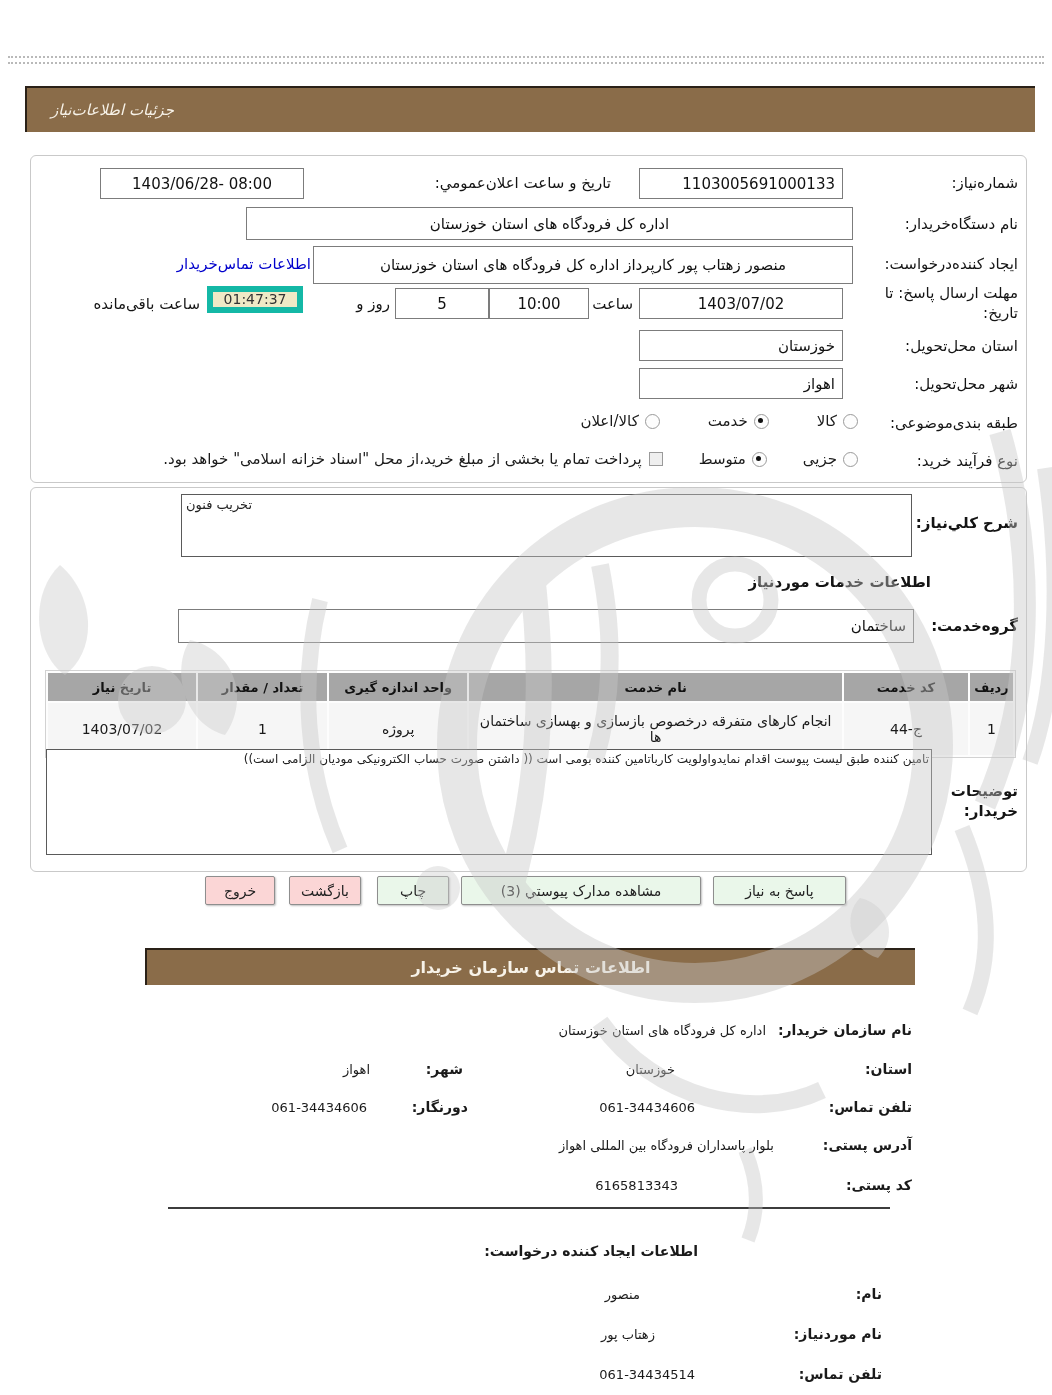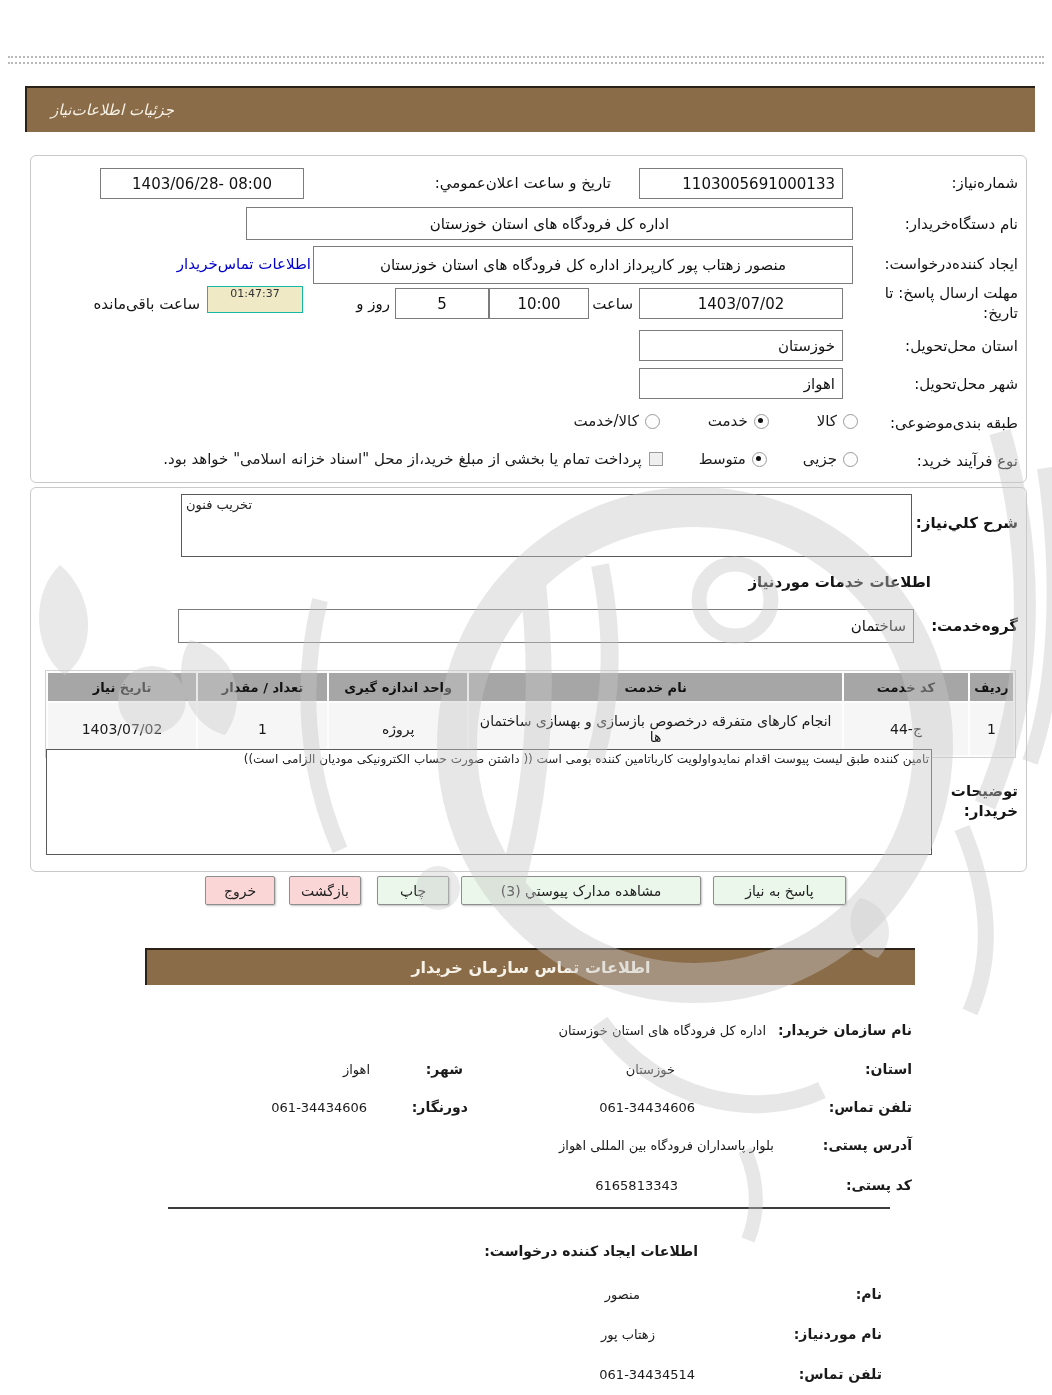--- a/index.html
+++ b/index.html
@@ -29,23 +29,23 @@
   .lbl.wrap{white-space:normal;text-align:right;line-height:1.35;}
   .lbl.b{font-weight:bold;}
   .ibox{
     position:absolute;background:#ffffff;border:1px solid #7c7c7c;
     display:flex;align-items:center;font-size:15px;color:#111;
     box-sizing:border-box;padding:0 7px;white-space:nowrap;
   }
   .ibox.center{justify-content:center;}
   .ibox.rt{justify-content:flex-start;} 
   .timer{
-    position:absolute;background:#efe9c6;border:1px solid #14b8a6;
-    display:flex;align-items:flex-start;justify-content:center;
-    font-size:11px;color:#333;box-sizing:border-box;
+    position:absolute;background:#efe9c6;border:6px solid #14b8a6;
+    display:flex;align-items:flex-end;justify-content:center;
+    font-size:14px;color:#333;box-sizing:border-box;
   }
   .link{position:absolute;color:#0000cc;font-size:15px;cursor:pointer;white-space:nowrap;}
   .radio-group{position:absolute;display:flex;direction:rtl;align-items:center;}
   .opt{display:flex;align-items:center;direction:rtl;}
   .radio{
     width:13px;height:13px;border-radius:50%;border:1px solid #9a9a9a;
     background:#fdfdfd;margin-left:6px;position:relative;flex:0 0 auto;
   }
   .radio.sel::after{
     content:"";position:absolute;left:3px;top:3px;width:5px;height:5px;
@@ -150,21 +150,21 @@
       <div class="opt">
         <span class="radio"></span>
         <span class="optlbl">کالا</span>
       </div>
       <div class="opt">
         <span class="radio sel"></span>
         <span class="optlbl">خدمت</span>
       </div>
       <div class="opt">
         <span class="radio"></span>
-        <span class="optlbl">کالا/خدمت</span>
+        <span class="optlbl">کالا/اعلان</span>
       </div>
     </div>
 
     <div class="lbl" style="right:8px;top:296px;">نوع فرآیند خرید:</div>
     <div class="radio-group" style="right:168px;top:294px;gap:36px;">
       <div class="opt">
         <span class="radio"></span>
         <span class="optlbl">جزیی</span>
       </div>
       <div class="opt">

